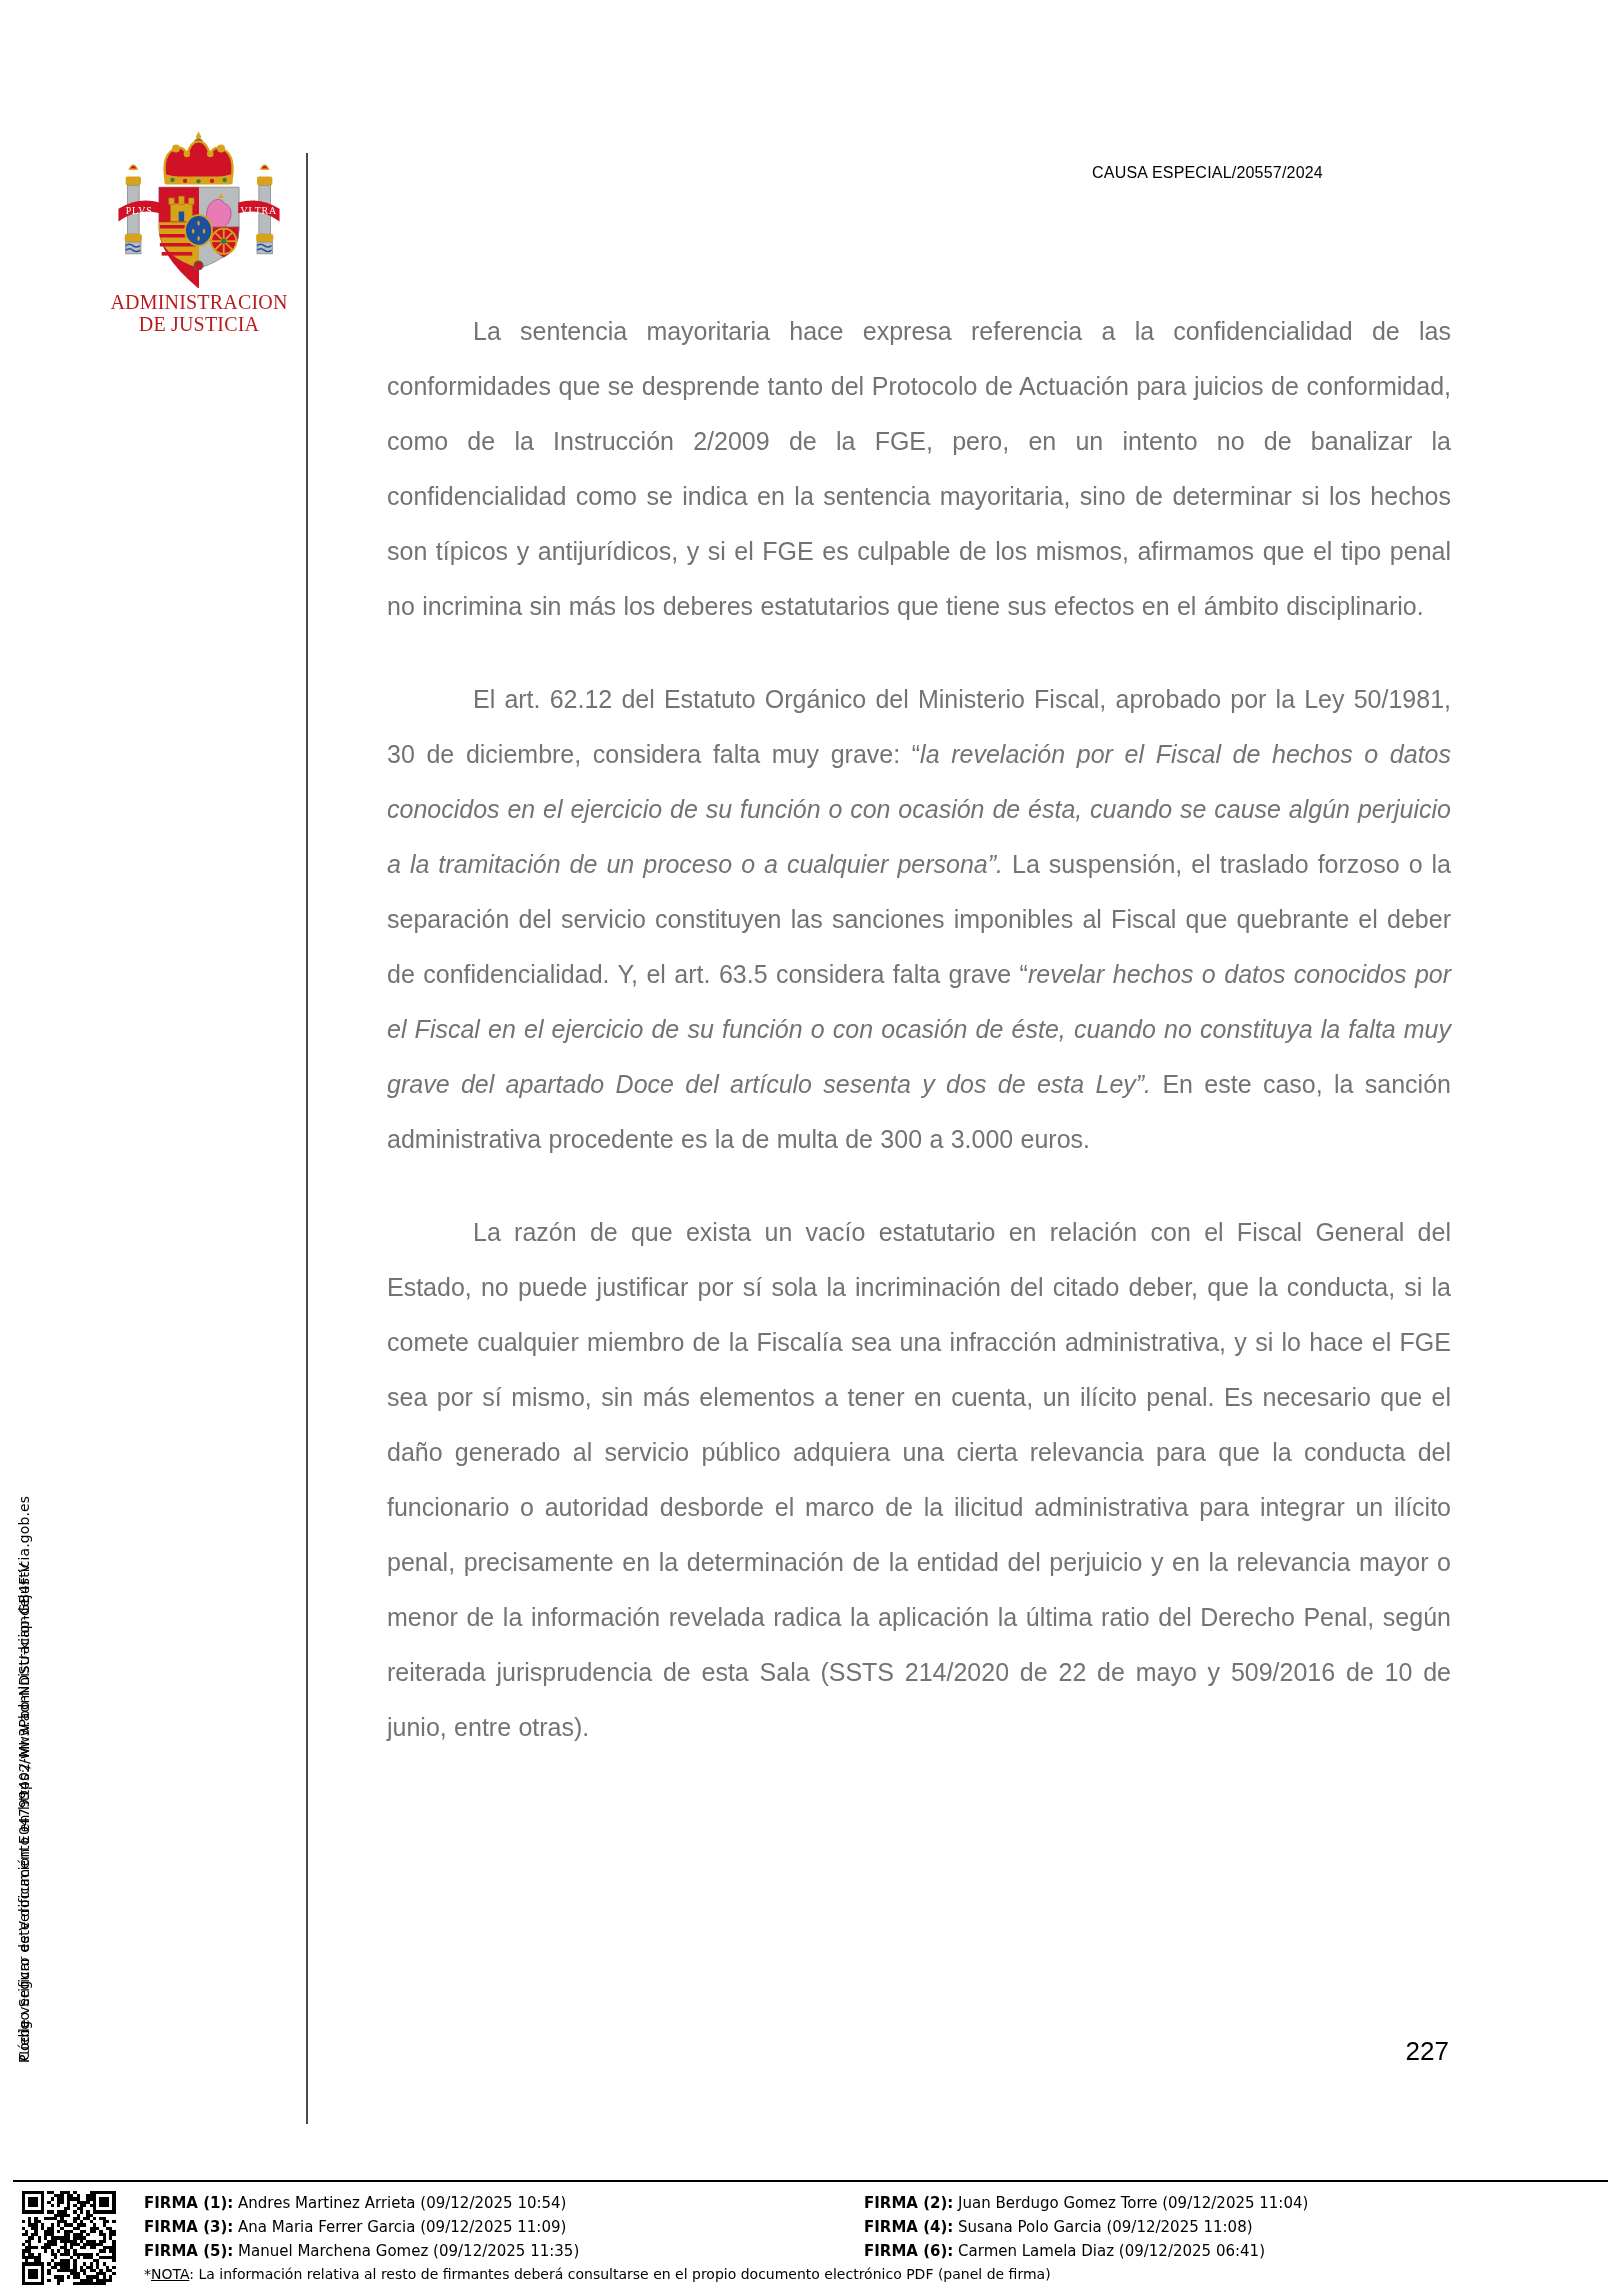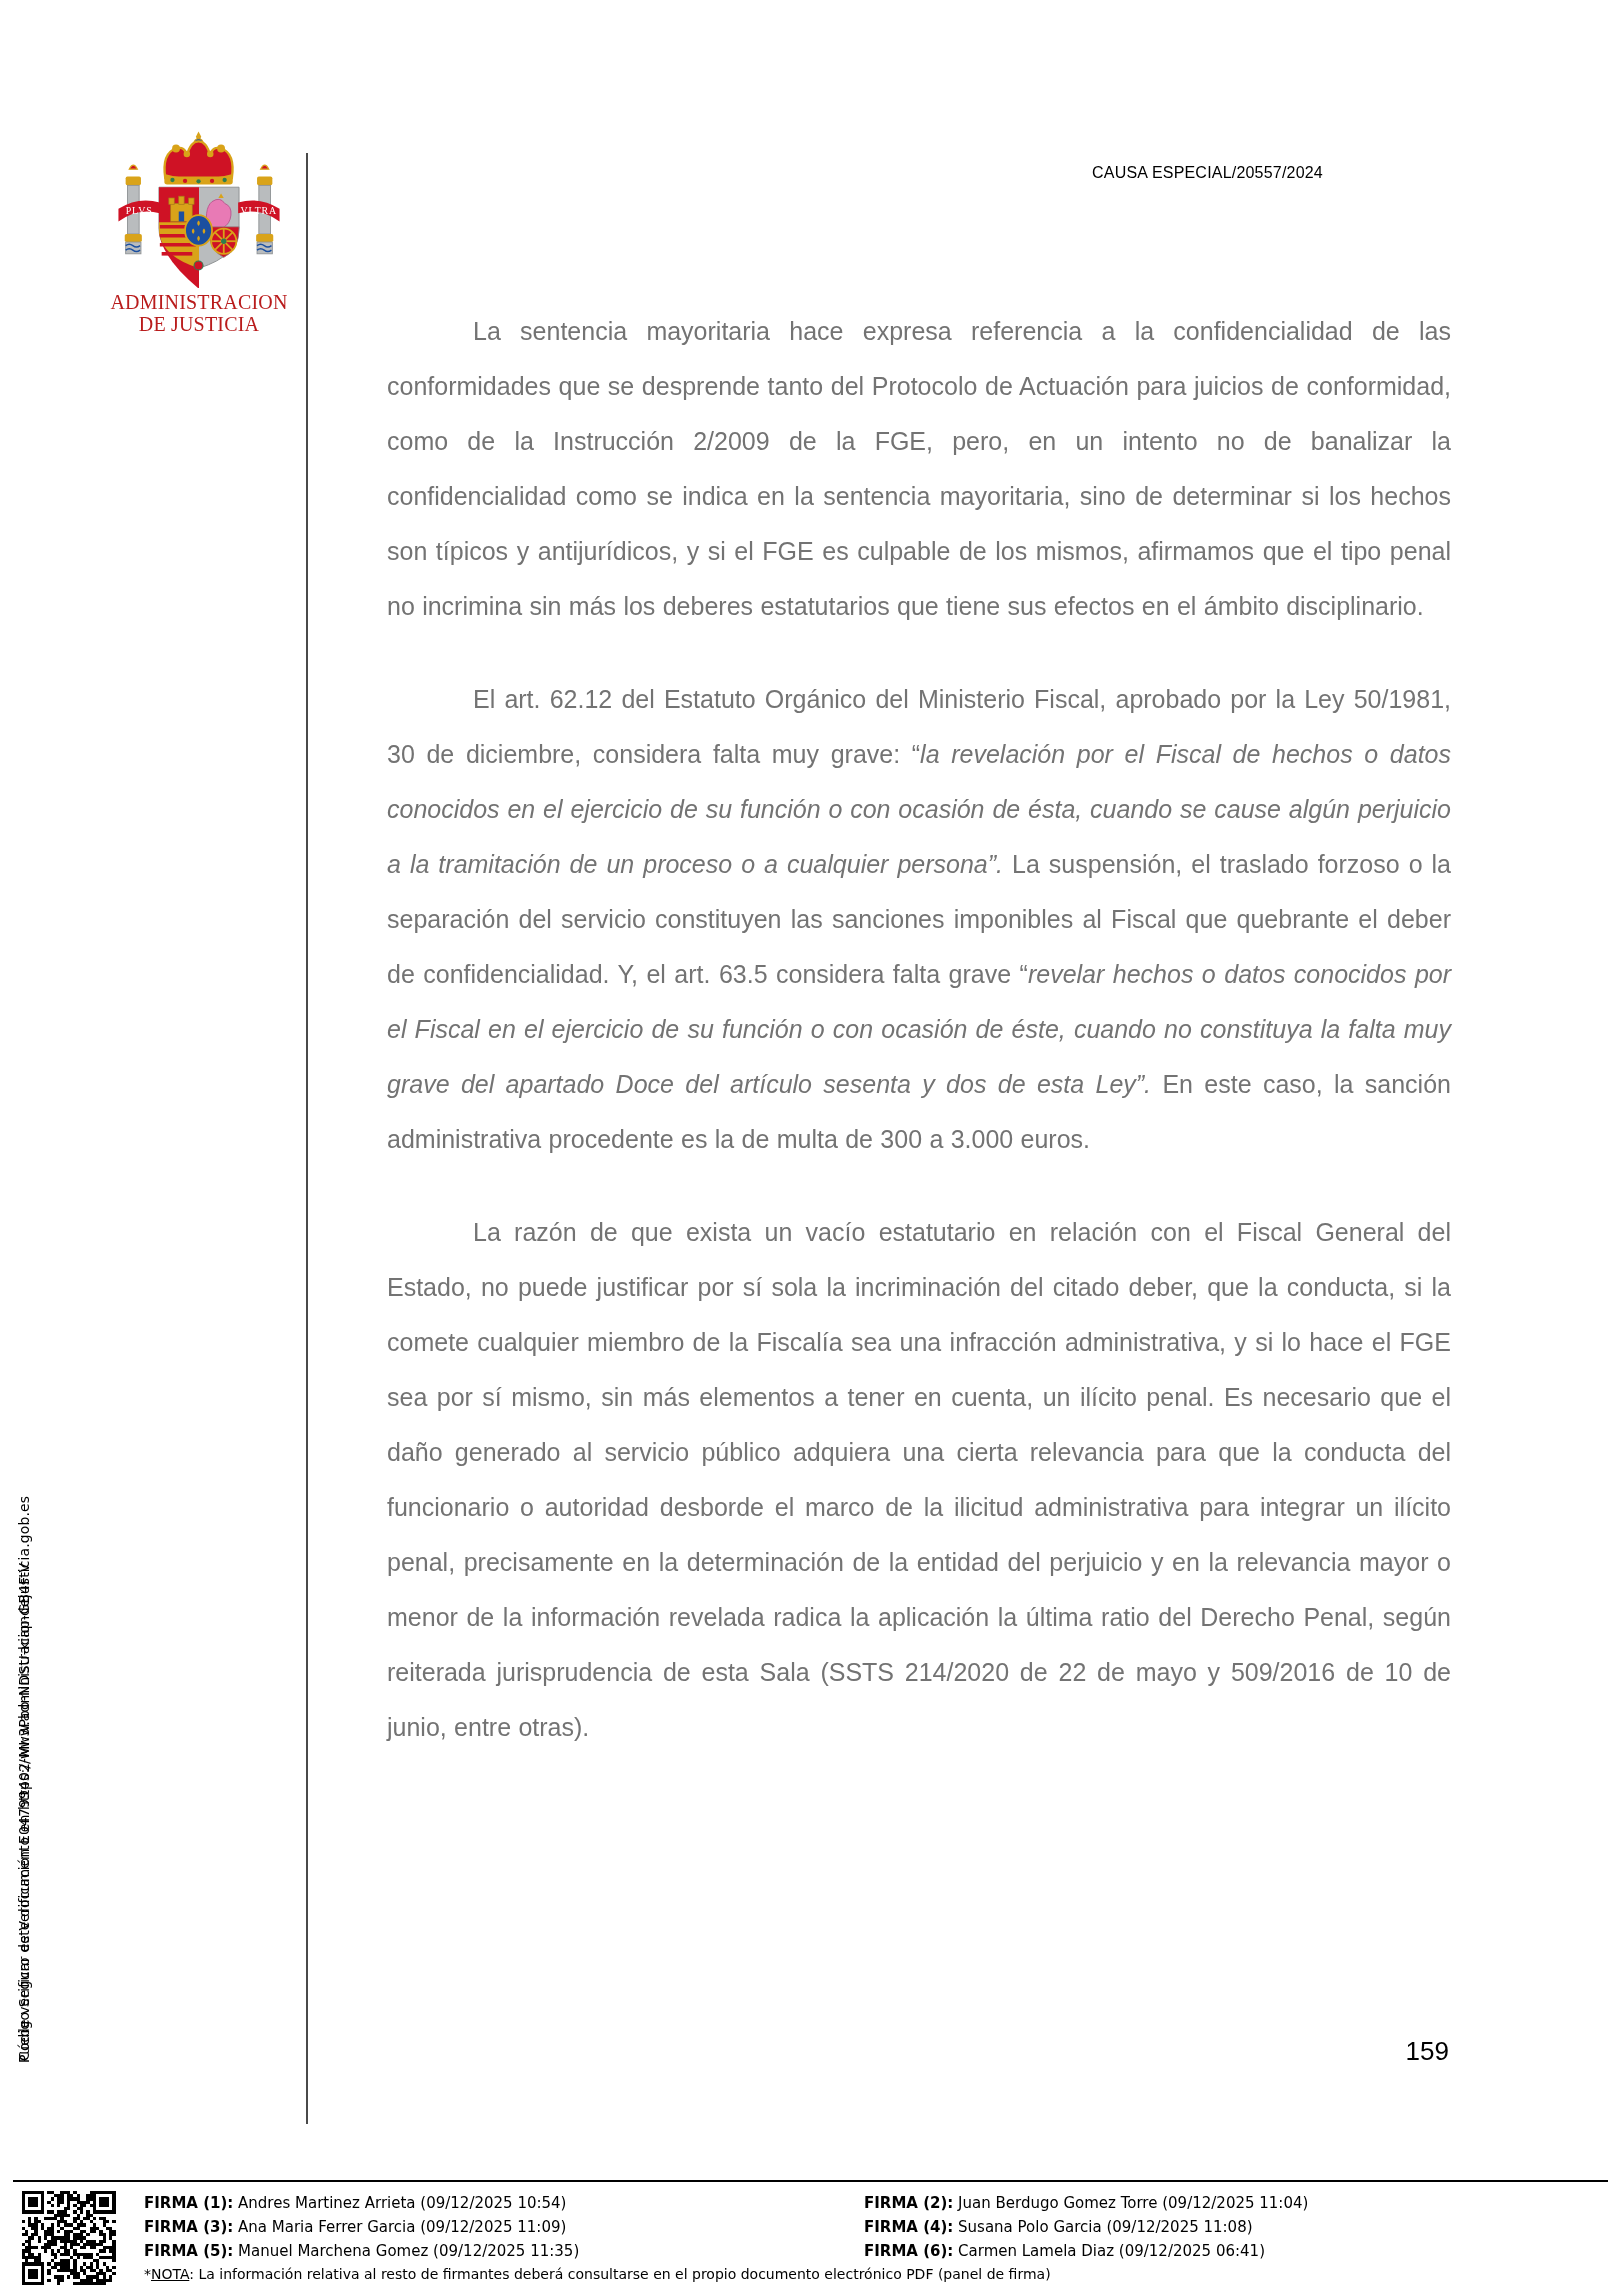--- a/index.html
+++ b/index.html
@@ -274,21 +274,21 @@
   </div>
 
   <div class="doc-header">CAUSA ESPECIAL/20557/2024</div>
 
   <div class="body-col">
     <p class="para"><span>La sentencia mayoritaria hace expresa referencia a la confidencialidad de las conformidades que se desprende tanto del Protocolo de Actuación para juicios de conformidad, como de la Instrucción 2/2009 de la FGE, pero, en un intento no de banalizar la confidencialidad como se indica en la sentencia mayoritaria, sino de determinar si los hechos son típicos y antijurídicos, y si el FGE es culpable de los mismos, afirmamos que el tipo penal no incrimina sin más los deberes estatutarios que tiene sus efectos en el ámbito disciplinario.</span></p>
     <p class="para"><span>El art. 62.12 del Estatuto Orgánico del Ministerio Fiscal, aprobado por la Ley 50/1981, 30 de diciembre, considera falta muy grave: “</span><i>la revelación por el Fiscal de hechos o datos conocidos en el ejercicio de su función o con ocasión de ésta, cuando se cause algún perjuicio a la tramitación de un proceso o a cualquier persona”.</i><span> La suspensión, el traslado forzoso o la separación del servicio constituyen las sanciones imponibles al Fiscal que quebrante el deber de confidencialidad. Y, el art. 63.5 considera falta grave “</span><i>revelar hechos o datos conocidos por el Fiscal en el ejercicio de su función o con ocasión de éste, cuando no constituya la falta muy grave del apartado Doce del artículo sesenta y dos de esta Ley”.</i><span> En este caso, la sanción administrativa procedente es la de multa de 300 a 3.000 euros.</span></p>
     <p class="para"><span>La razón de que exista un vacío estatutario en relación con el Fiscal General del Estado, no puede justificar por sí sola la incriminación del citado deber, que la conducta, si la comete cualquier miembro de la Fiscalía sea una infracción administrativa, y si lo hace el FGE sea por sí mismo, sin más elementos a tener en cuenta, un ilícito penal. Es necesario que el daño generado al servicio público adquiera una cierta relevancia para que la conducta del funcionario o autoridad desborde el marco de la ilicitud administrativa para integrar un ilícito penal, precisamente en la determinación de la entidad del perjuicio y en la relevancia mayor o menor de la información revelada radica la aplicación la última ratio del Derecho Penal, según reiterada jurisprudencia de esta Sala (SSTS 214/2020 de 22 de mayo y 509/2016 de 10 de junio, entre otras).</span></p>
   </div>
 
-  <div class="page-num">159</div>
+  <div class="page-num">227</div>
 
   <div class="footer-rule"></div>
 
   <div class="qr">
     <svg width="97" height="94" viewBox="0 0 29 29" shape-rendering="crispEdges">
       <rect width="29" height="29" fill="#ffffff"></rect>
       <g fill="#000000" id="qr-cells">
           <rect x="0" y="0" width="1" height="1"></rect>
           <rect x="1" y="0" width="1" height="1"></rect>
           <rect x="2" y="0" width="1" height="1"></rect>

